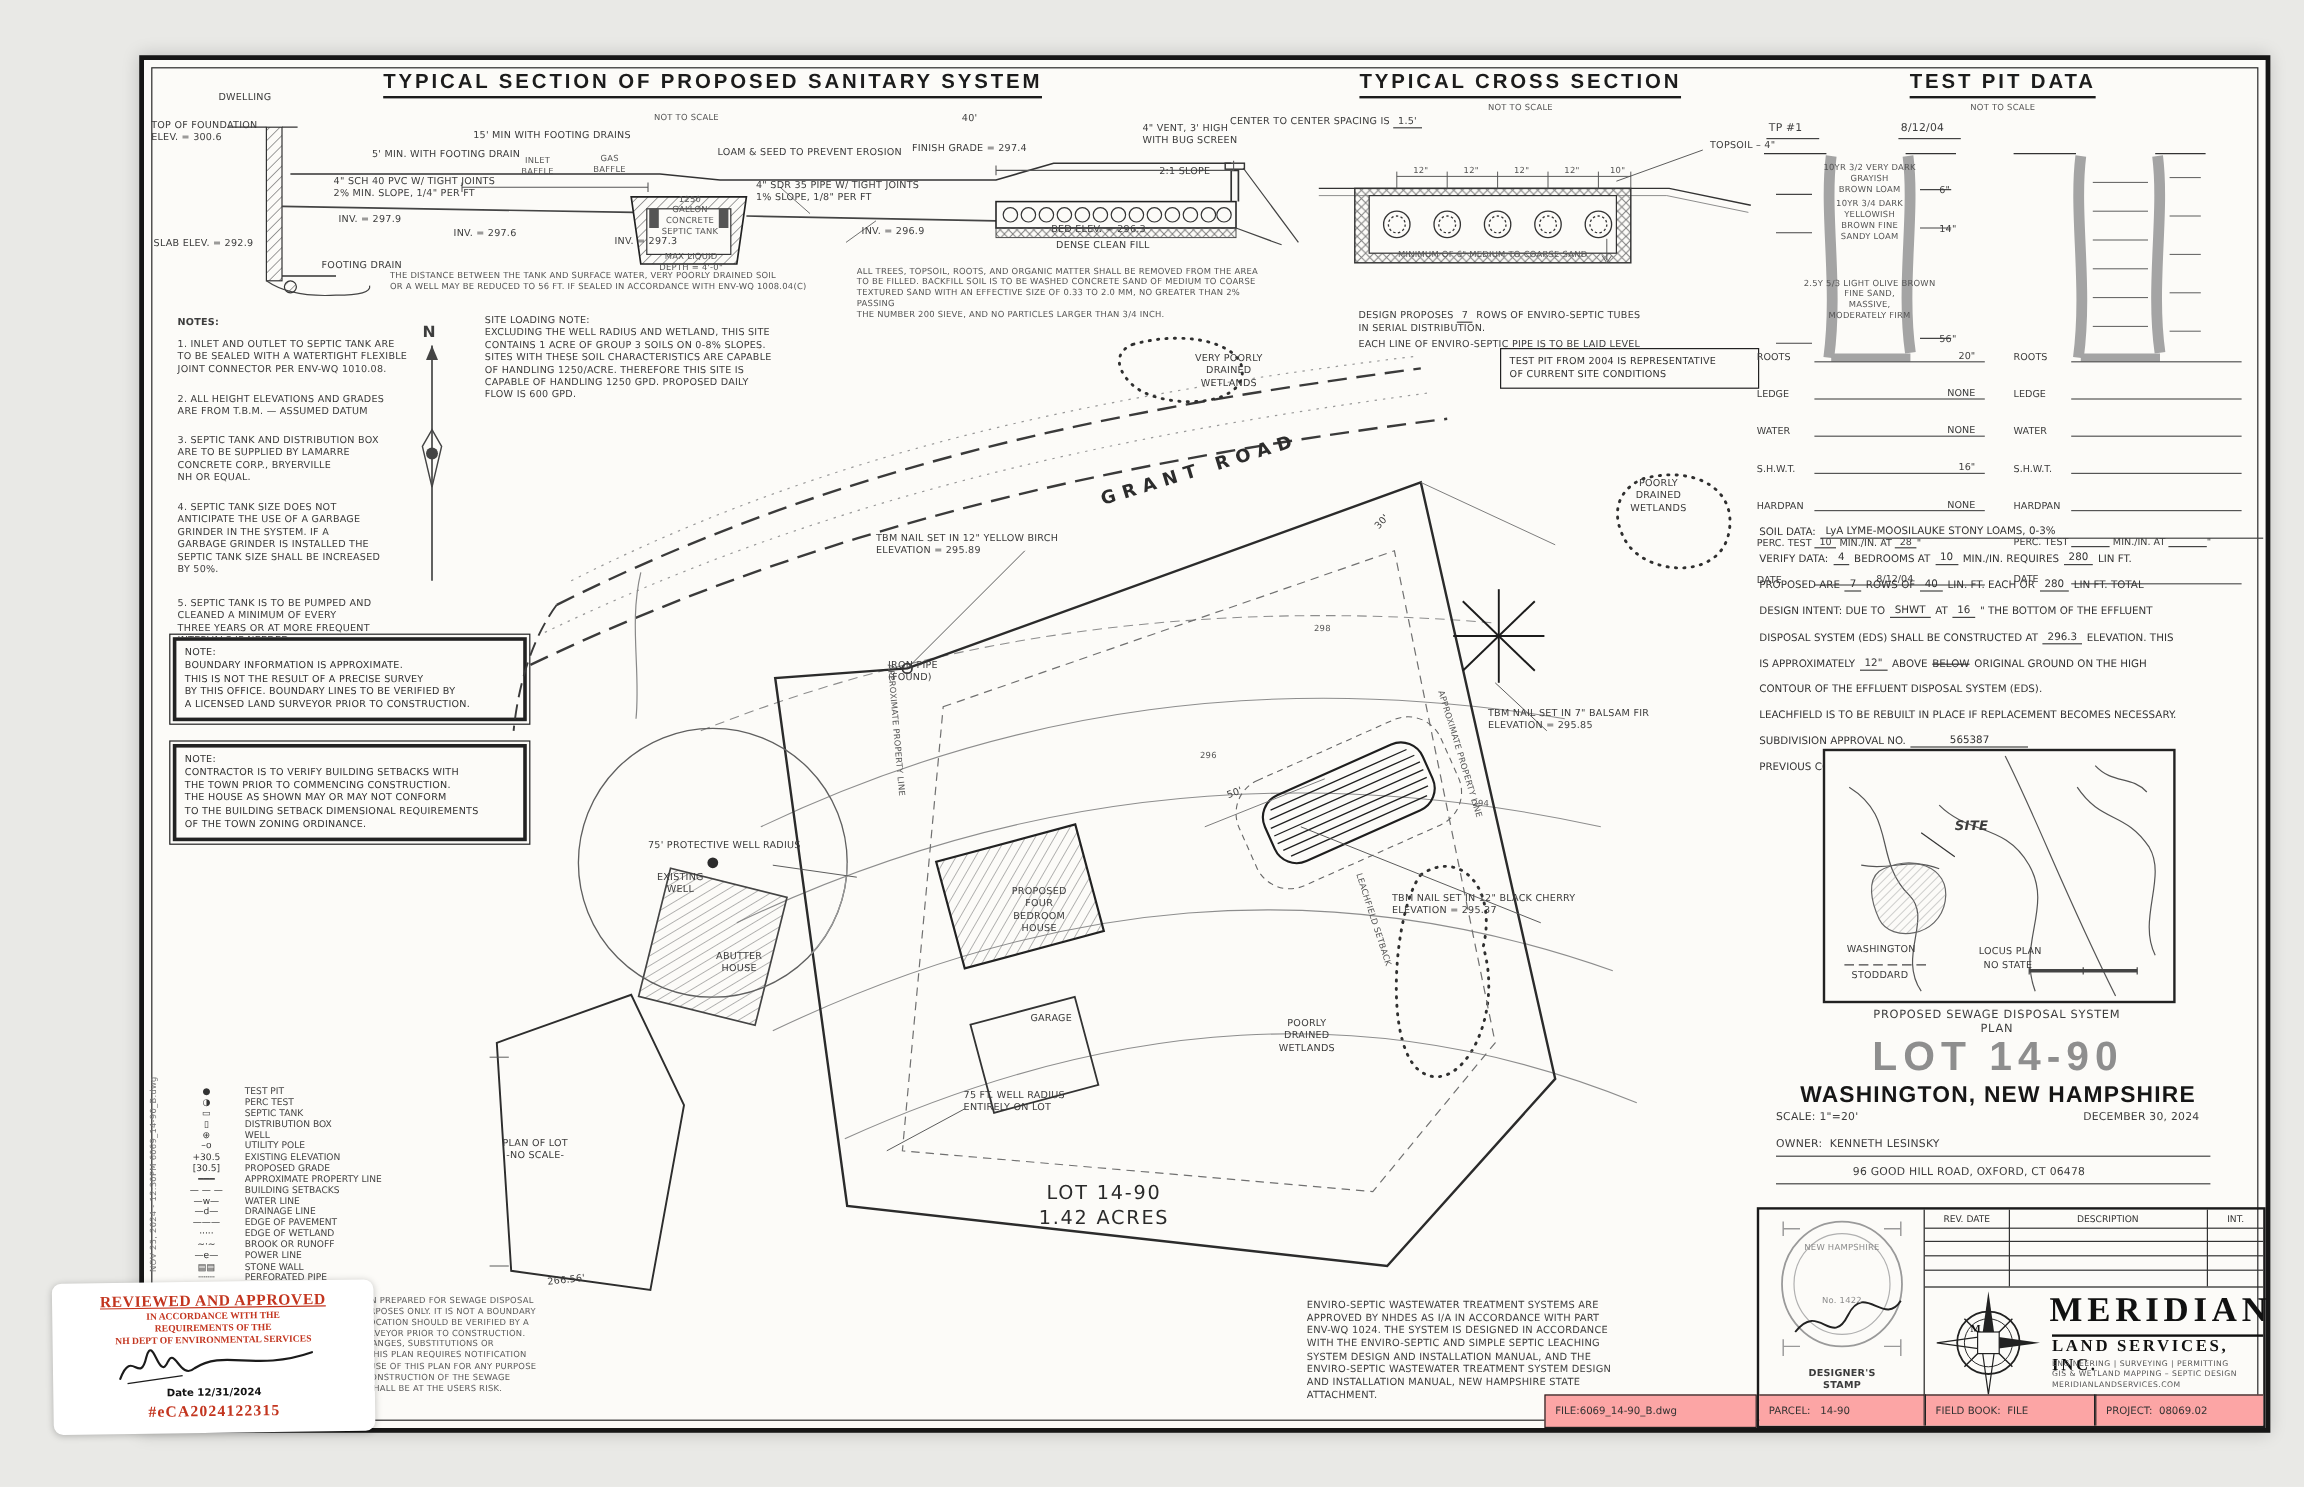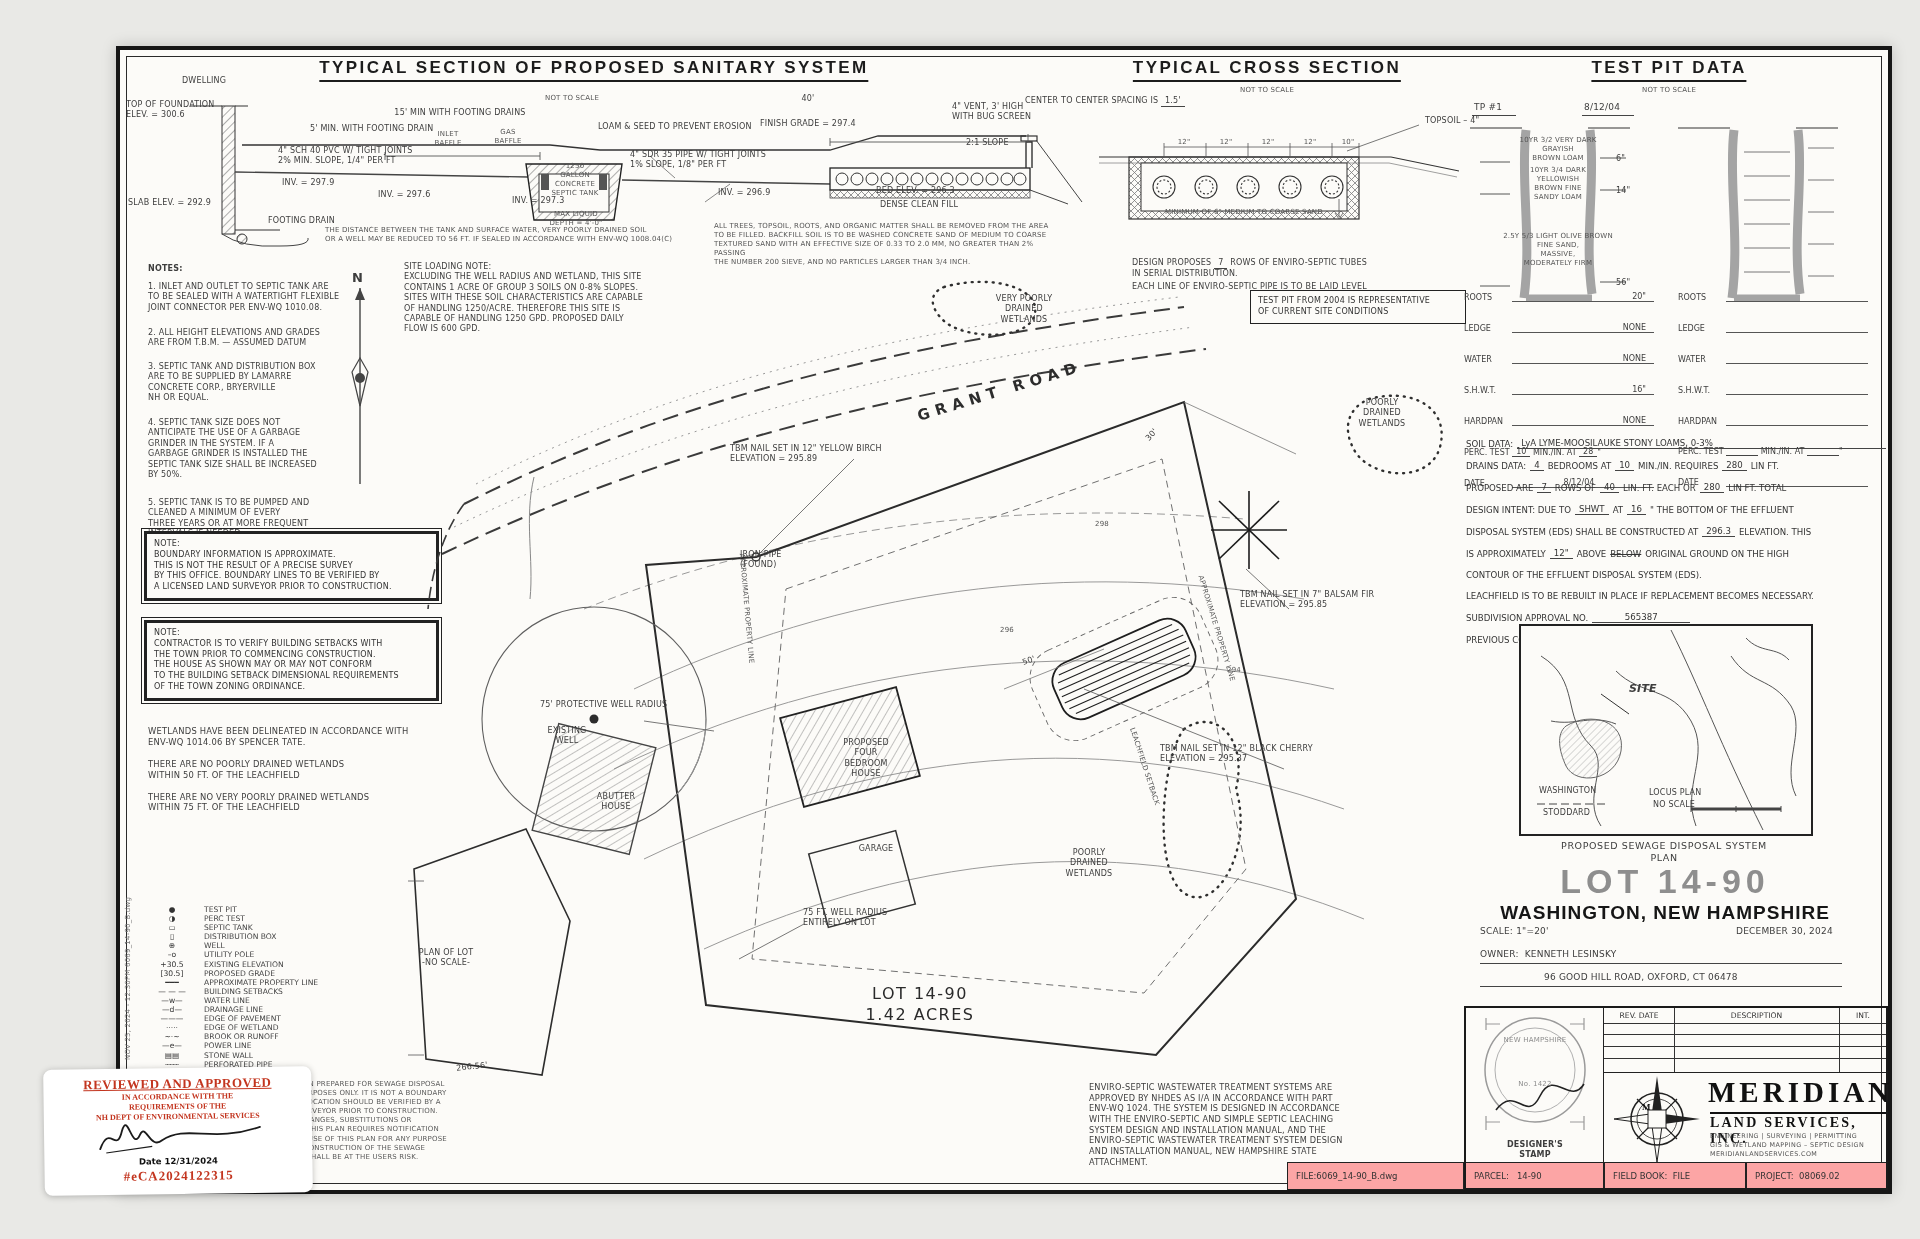--- a/index.html
+++ b/index.html
@@ -186,28 +186,20 @@
 BOUNDARY INFORMATION IS APPROXIMATE.
 THIS IS NOT THE RESULT OF A PRECISE SURVEY
 BY THIS OFFICE. BOUNDARY LINES TO BE VERIFIED BY
 A LICENSED LAND SURVEYOR PRIOR TO CONSTRUCTION.</div>
     <div class="notebox" style="left:24px;top:570px;width:275px;">NOTE:
 CONTRACTOR IS TO VERIFY BUILDING SETBACKS WITH
 THE TOWN PRIOR TO COMMENCING CONSTRUCTION.
 THE HOUSE AS SHOWN MAY OR MAY NOT CONFORM
 TO THE BUILDING SETBACK DIMENSIONAL REQUIREMENTS
 OF THE TOWN ZONING ORDINANCE.</div>
-    <div class="lbl" style="left:28px;top:676px;width:290px;font-size:8.4px;">WETLANDS HAVE BEEN DELINEATED IN ACCORDANCE WITH
-ENV-WQ 1014.06 BY SPENCER TATE.
-
-THERE ARE NO POORLY DRAINED WETLANDS
-WITHIN 50 FT. OF THE LEACHFIELD
-
-THERE ARE NO VERY POORLY DRAINED WETLANDS
-WITHIN 75 FT. OF THE LEACHFIELD</div>
 
     <div style="position:absolute;left:30px;top:856px;width:250px;display:flex;flex-direction:column;gap:.5px;">
       <div class="legendrow">
           <span class="sym">●</span>
           <span>TEST PIT</span>
         </div>
       <div class="legendrow">
           <span class="sym">◑</span>
           <span>PERC TEST</span>
         </div>
@@ -430,21 +422,21 @@
           <span class="v"></span>
         </div>
     </div>
 
     <div style="position:absolute;left:1346px;top:388px;width:420px;">
       <div class="designline">
           <span>SOIL DATA:</span>
           <span class="u" style="flex:1;text-align:left;">LyA LYME-MOOSILAUKE STONY LOAMS, 0-3%</span>
         </div>
       <div class="designline">
-          <span>DRAINS DATA:</span>
+          <span>VERIFY DATA:</span>
           <span class="u">4</span>
           <span>BEDROOMS AT</span>
           <span class="u">10</span>
           <span>MIN./IN. REQUIRES</span>
           <span class="u">280</span>
           <span>LIN FT.</span>
         </div>
       <div class="designline">
           <span>PROPOSED ARE</span>
           <span class="u">7</span>
@@ -509,21 +501,21 @@
         <g stroke="#444" stroke-width="1">
           <path d="M16,178 H88" stroke-dasharray="8 4"></path>
           <path d="M170,183 H260" stroke-width="3"></path>
           <path d="M170,180 v6 M215,180 v6 M260,180 v6"></path>
         </g>
       </svg>
       <div class="lbl" style="left:108px;top:56px;font-size:11px;font-weight:bold;font-style:italic;">SITE</div>
       <div class="lbl" style="left:18px;top:160px;">WASHINGTON</div>
       <div class="lbl" style="left:22px;top:182px;">STODDARD</div>
       <div class="lbl" style="left:128px;top:162px;">LOCUS PLAN</div>
-      <div class="lbl" style="left:132px;top:174px;">NO SCALE</div>
+      <div class="lbl" style="left:132px;top:174px;">NO STATE</div>
     </div>
     <div class="lbl c" style="left:1544px;top:790px;font-size:9.5px;letter-spacing:.6px;">PROPOSED SEWAGE DISPOSAL SYSTEM PLAN</div>
 
     <div class="biglot" style="left:1545px;top:812px;">LOT 14-90</div>
     <div class="town" style="left:1545px;top:852px;">WASHINGTON, NEW HAMPSHIRE</div>
     <div class="lbl" style="left:1360px;top:876px;font-size:9px;">SCALE: 1"=20'</div>
     <div class="lbl" style="left:1616px;top:876px;font-size:9px;">DECEMBER 30, 2024</div>
     <div class="lbl" style="left:1360px;top:899px;font-size:9px;width:362px;border-bottom:1px solid #444;padding-bottom:2px;"><span>OWNER:</span>&nbsp;&nbsp;<span>KENNETH LESINSKY</span></div>
     <div class="lbl" style="left:1360px;top:922px;font-size:9px;width:362px;border-bottom:1px solid #444;padding-bottom:2px;text-indent:64px;">96 GOOD HILL ROAD, OXFORD, CT 06478</div>
 

